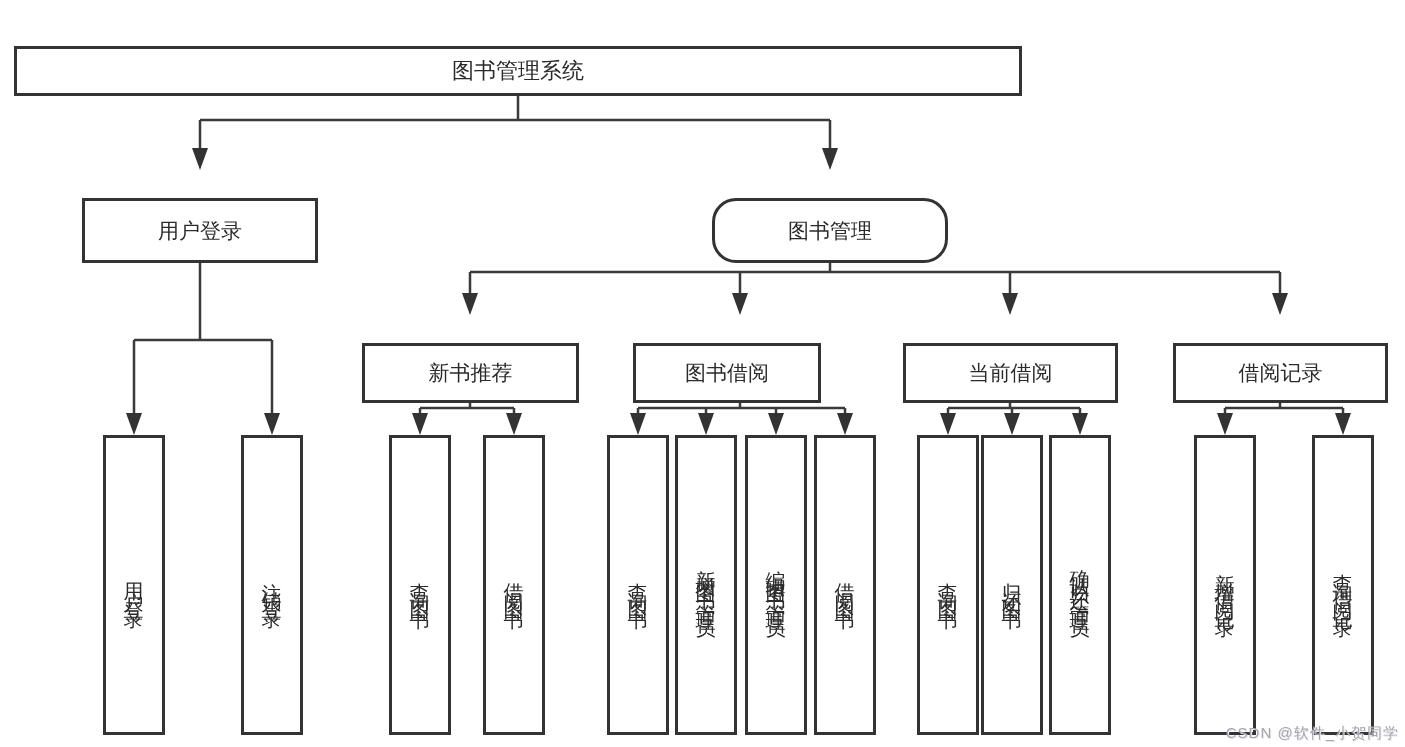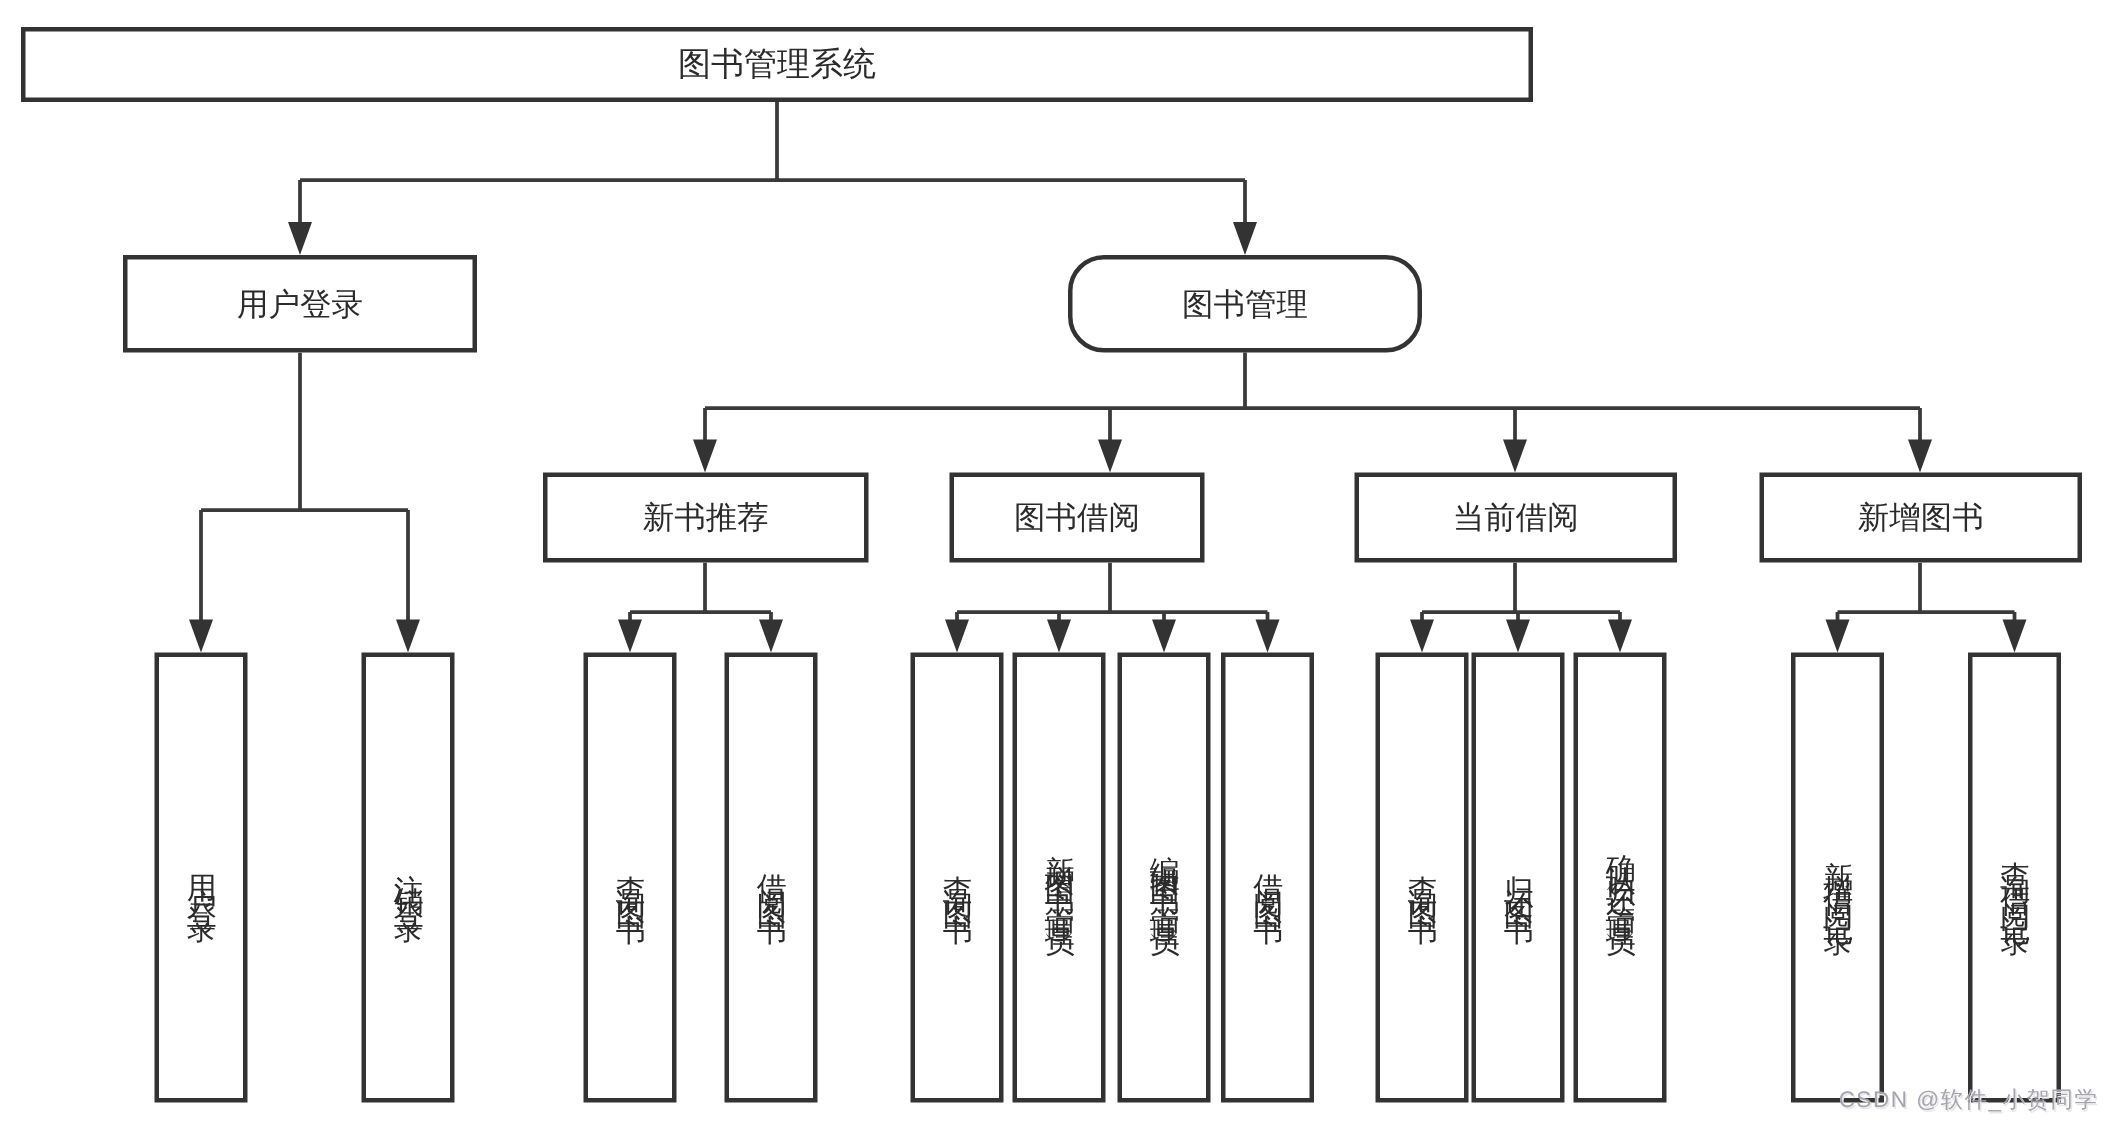--- a/index.html
+++ b/index.html
@@ -33,20 +33,21 @@
   }
   .box {
     position: absolute;
     box-sizing: border-box;
     background: #ffffff;
     border: 3px solid #333333;
     display: flex;
     align-items: center;
     justify-content: center;
     color: #2b2b2b;
+    margin-top: 28px;
   }
   .box.root  { font-size: 22px; }
   .box.lvl2,
   .box.lvl3  { font-size: 21px; }
   .leaf {
     position: absolute;
     box-sizing: border-box;
     top: 435px;
     width: 62px;
     height: 300px;
@@ -127,28 +128,28 @@
   <div class="box lvl2" style="left:82px; top:170px; width:236px; height:65px;">
     <span>用户登录</span>
   </div>
   <div class="box lvl2" style="left:712px; top:170px; width:236px; height:65px;border-radius:24px;">
     <span>图书管理</span>
   </div>
 
   <div class="box lvl3" style="left:362px; top:315px; width:217px; height:60px;">
     <span>新书推荐</span>
   </div>
-  <div class="box lvl3" style="left:633px; top:315px; width:170px; height:60px;">
+  <div class="box lvl3" style="left:633px; top:315px; width:188px; height:60px;">
     <span>图书借阅</span>
   </div>
   <div class="box lvl3" style="left:903px; top:315px; width:215px; height:60px;">
     <span>当前借阅</span>
   </div>
   <div class="box lvl3" style="left:1173px; top:315px; width:215px; height:60px;">
-    <span>新增图书</span>
+    <span>借阅记录</span>
   </div>
 
   <div class="leaf" style="left:103px;">
     <span class="vtext">用户登录</span>
   </div>
   <div class="leaf" style="left:241px;">
     <span class="vtext">注销登录</span>
   </div>
 
   <div class="leaf" style="left:389px;">

